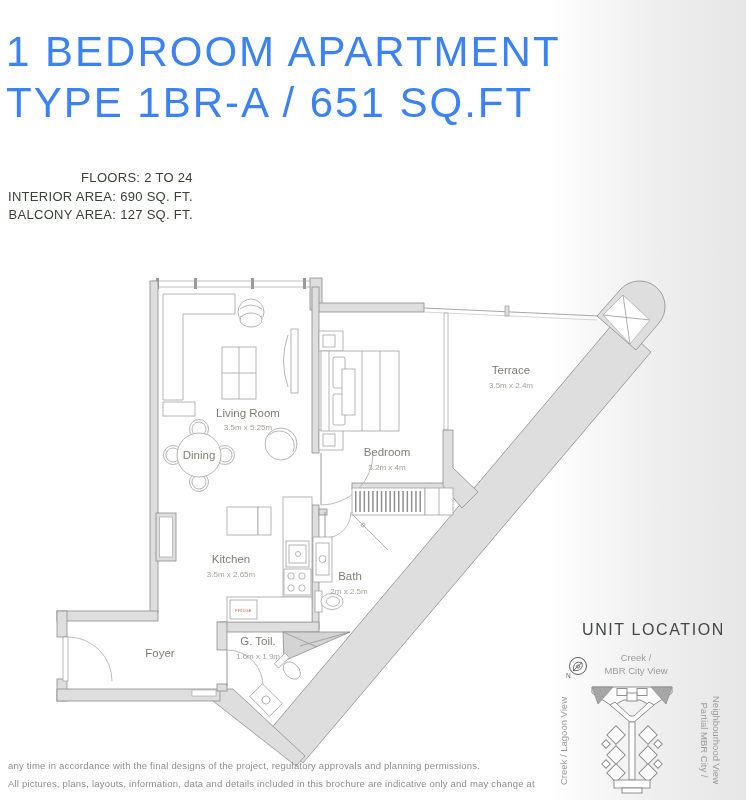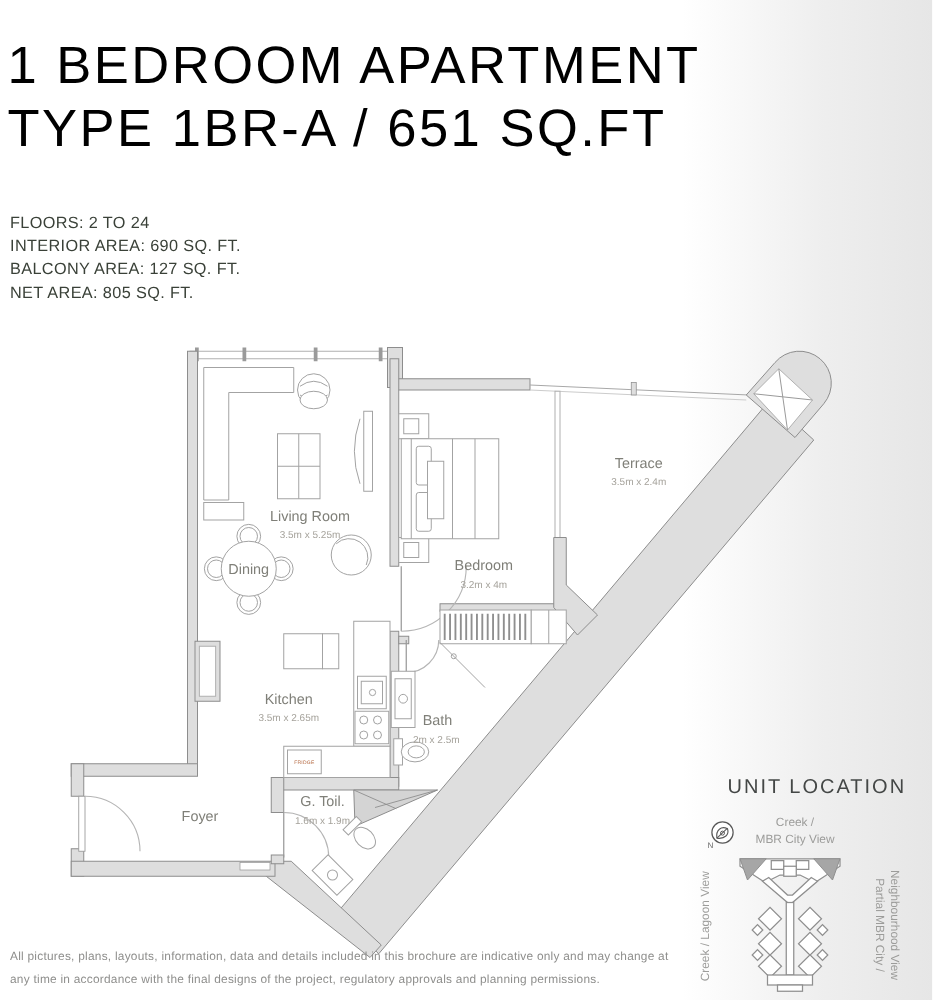--- a/index.html
+++ b/index.html
@@ -1,23 +1,23 @@
 <!DOCTYPE html>
 <html><head>
 <meta charset="utf-8">
 <style>
   html,body{margin:0;padding:0;background:#fff;}
   #page{position:relative;width:746px;height:800px;background:#ffffff;overflow:hidden;
         font-family:"Liberation Sans",sans-serif;}
   .shade-right{position:absolute;top:0;right:0;width:200px;height:800px;pointer-events:none;
         background:linear-gradient(90deg, rgba(230,230,230,0) 0%, rgba(225,225,225,0.55) 55%, #e6e6e6 100%);}
   .title{position:absolute;left:6px;top:26px;font-size:42px;line-height:51px;font-weight:300;
-        letter-spacing:2px;color:#000000;}
+        letter-spacing:2px;color:#3b82f6;}
   .specs{position:absolute;left:8px;top:169px;font-size:13px;line-height:18.5px;
-        letter-spacing:0.3px;color:#3a4138;font-weight:400;}
+        letter-spacing:0.3px;color:#3a4138;font-weight:400;text-align:right;}
   .specs span{display:block;}
   .unit-heading{position:absolute;left:582px;top:621px;font-size:16px;letter-spacing:1.6px;
         color:#444746;font-weight:500;}
   .disclaimer{position:absolute;left:8px;top:757px;font-size:9.5px;line-height:17.5px;
         letter-spacing:0.2px;color:#8e8e8c;}
   svg text{font-family:"Liberation Sans",sans-serif;}
   .room-lbl{fill:#7f7f78;font-size:11.5px;}
   .dim-lbl{fill:#a5a29b;font-size:8px;}
   .wall{fill:#dedede;stroke:#8d8d8d;stroke-width:0.8;}
   .glass{fill:#ffffff;stroke:#b0b0b0;stroke-width:0.8;}
@@ -36,21 +36,20 @@
 
   <div class="title">
     <div>1 BEDROOM APARTMENT</div>
     <div>TYPE 1BR-A / 651 SQ.FT</div>
   </div>
 
   <div class="specs">
     <span>FLOORS: 2 TO 24</span>
     <span>INTERIOR AREA: 690 SQ. FT.</span>
     <span>BALCONY AREA: 127 SQ. FT.</span>
-    <span>NET AREA: 805 SQ. FT.</span>
   </div>
 
   <svg style="position:absolute;left:40px;top:255px;" width="660" height="520" viewBox="40 255 660 520">
 
     <polygon class="wall" points="616,320 651,352 303,763 269,731"></polygon>
 
     <polygon class="wall" points="217,689 233,689 305,756 296,766 213,701"></polygon>
 
     <rect class="glass" x="152" y="281" width="166" height="6"></rect>
     <rect x="156" y="278" width="3" height="11" fill="#9a9a9a"></rect>
@@ -230,16 +229,16 @@
       <rect class="bldg" x="603" y="741" width="6" height="6" transform="rotate(45 606 744)"></rect>
       <rect class="bldg" x="655" y="741" width="6" height="6" transform="rotate(45 658 744)"></rect>
       <rect class="bldg" x="603" y="761" width="6" height="6" transform="rotate(45 606 764)"></rect>
       <rect class="bldg" x="655" y="761" width="6" height="6" transform="rotate(45 658 764)"></rect>
       <rect class="bldg" x="614" y="780" width="36" height="8"></rect>
       <rect class="bldg" x="622" y="788" width="20" height="5"></rect>
     </g>
   </svg>
 
   <div class="disclaimer">
+    <div>any time in accordance with the final designs of the project, regulatory approvals and planning permissions.</div>
     <div>All pictures, plans, layouts, information, data and details included in this brochure are indicative only and may change at</div>
-    <div>any time in accordance with the final designs of the project, regulatory approvals and planning permissions.</div>
   </div>
 </div>
 
 </body></html>

